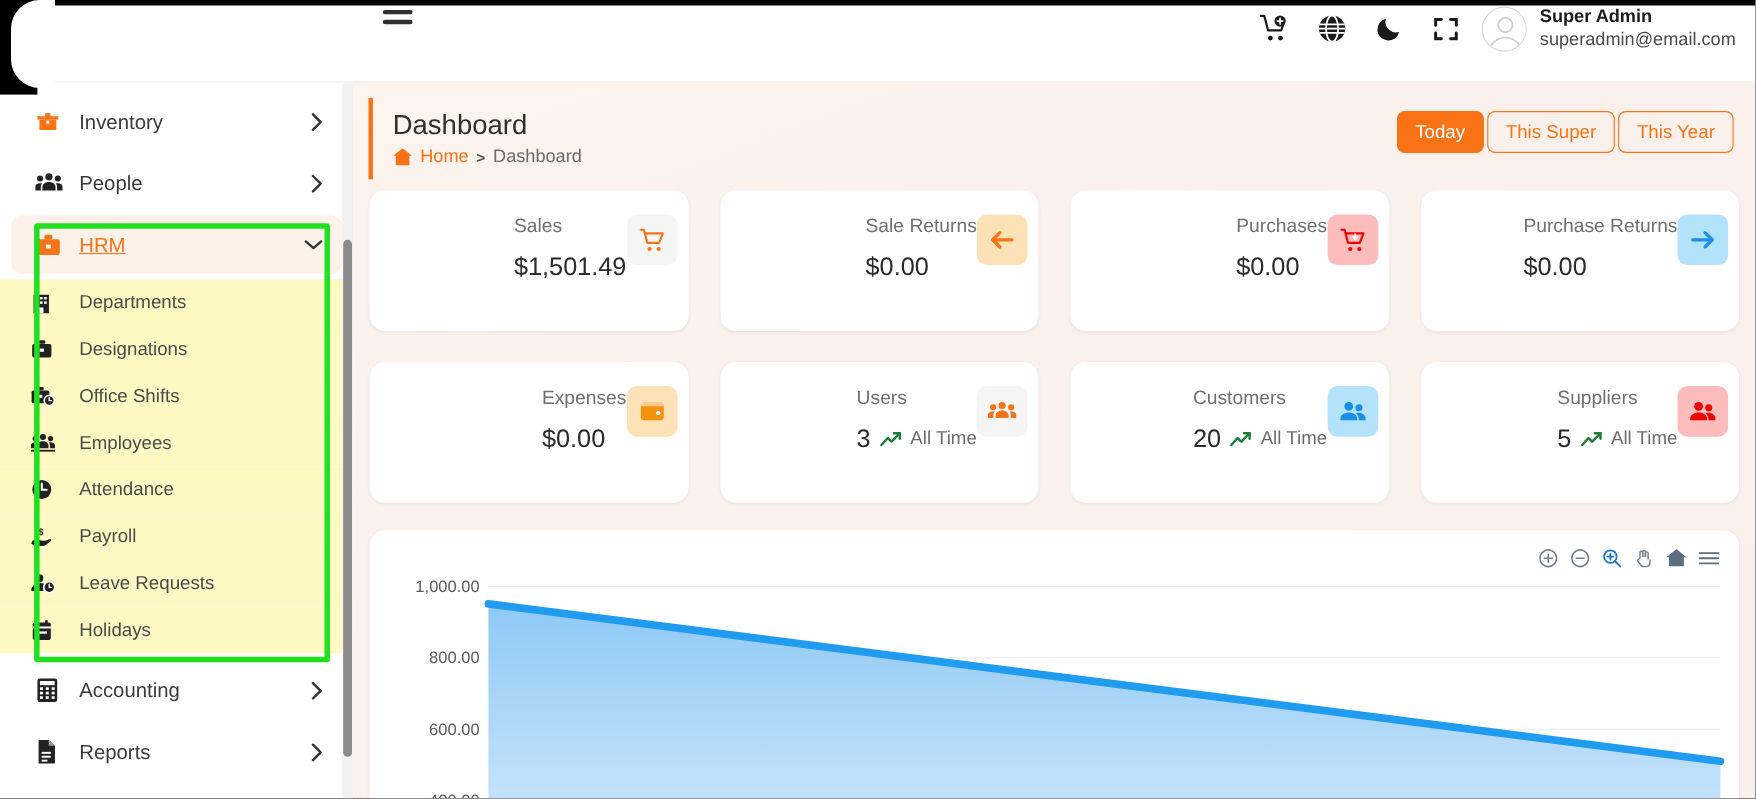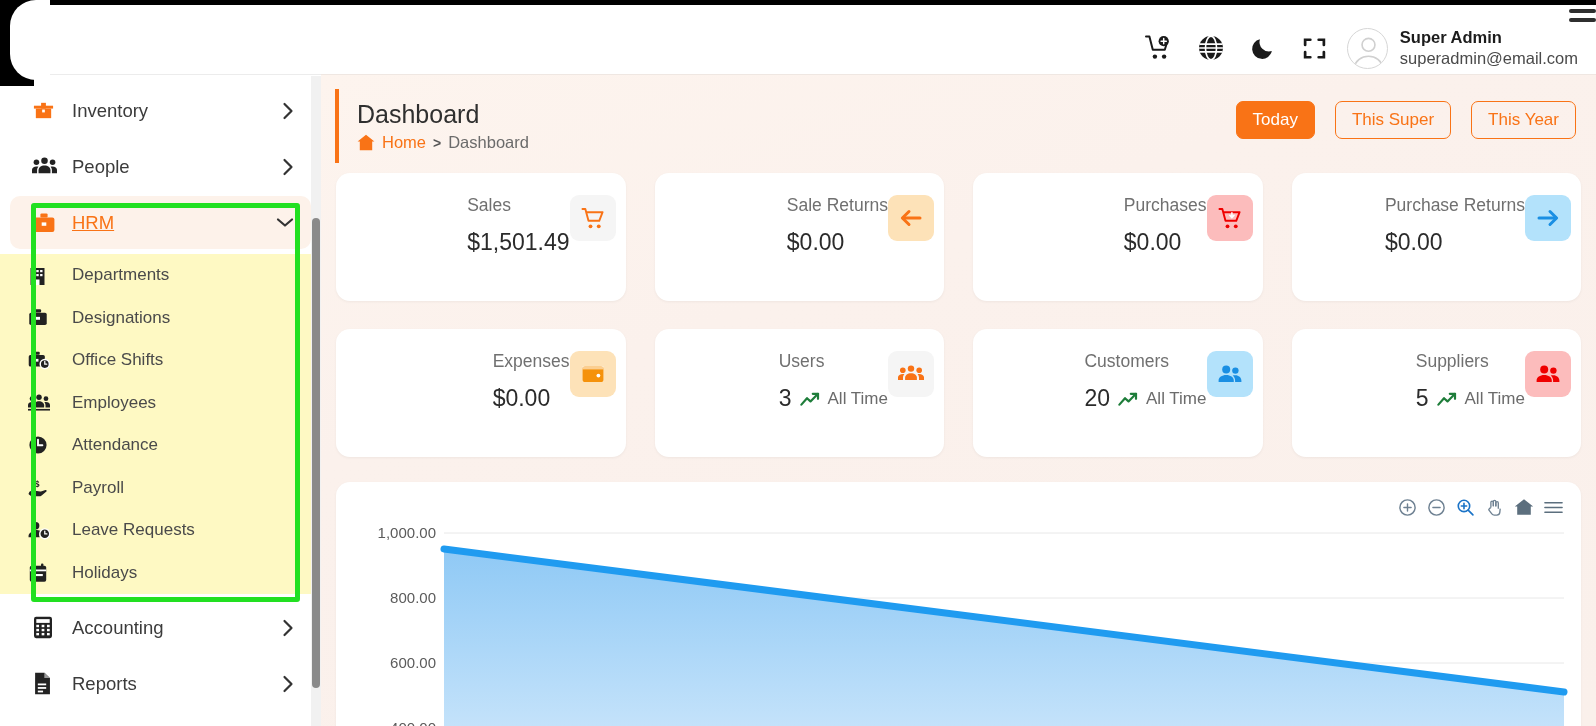--- a/index.html
+++ b/index.html
@@ -94,21 +94,21 @@
   }
   .sb-thumb {
     position: absolute; left: 312px; top: 218px; width: 8px; height: 470px;
     background: #8a8a8a; border-radius: 4px; z-index: 31; cursor: pointer;
   }
 
   
   .header {
     position: absolute; left: 321px; top: 0; width: 1275px; height: 75px;
     background: #ffffff; border-bottom: 1px solid #efe7e2;
-    display: flex; align-items: flex-end; z-index: 15; flex-direction: column;
+    display: flex; align-items: flex-start; z-index: 15;
   }
   .hamburger { margin-left: 27px; cursor: pointer; display: flex; flex-direction: column; gap: 5px; }
   .hamburger span { display: block; width: 27px; height: 4px; background: #2f2f2f; border-radius: 2px; }
   .header-right { margin-left: auto; display: flex; align-items: center; padding-right: 18px; gap: 0; }
   .hicon { width: 52px; height: 52px; display: flex; align-items: center; justify-content: center; cursor: pointer; color: #1f1f1f; }
   .avatar {
     width: 41px; height: 41px; border-radius: 50%; border: 1.6px solid #d6d6d6;
     margin-left: 6px; margin-right: 12px; overflow: hidden; position: relative; flex: 0 0 41px;
   }
   .user-meta { line-height: 1.25; }
@@ -127,21 +127,21 @@
     border-left: 4px solid #f97316;
     padding-left: 18px;
     display: flex; align-items: center;
     position: relative;
   }
   .page-title { font-size: 25px; color: #2f2f2f; margin-bottom: 4px; }
   .crumbs { display: flex; align-items: center; gap: 7px; font-size: 16.5px; }
   .crumb-home { color: #f97316; cursor: pointer; }
   .crumb-sep { color: #555; font-size: 14px; font-weight: bold; }
   .crumb-cur { color: #6b6b6b; }
-  .range-btns { position: absolute; right: 6px; top: 12px; display: flex; gap: 20px; }
+  .range-btns { position: absolute; right: 6px; top: 12px; display: flex; gap: 3px; }
   .rbtn {
     border: 1.4px solid #f97316; border-radius: 7px;
     padding: 8px 16px; font-size: 17px; color: #f97316;
     background: transparent; cursor: pointer; white-space: nowrap;
     font-family: inherit;
   }
   .rbtn.active { background: #f97316; color: #fff; border-color: #f97316; }
 
   .cards { display: flex; gap: 29px; padding: 0 15px; margin-top: 10px; }
   .card {

